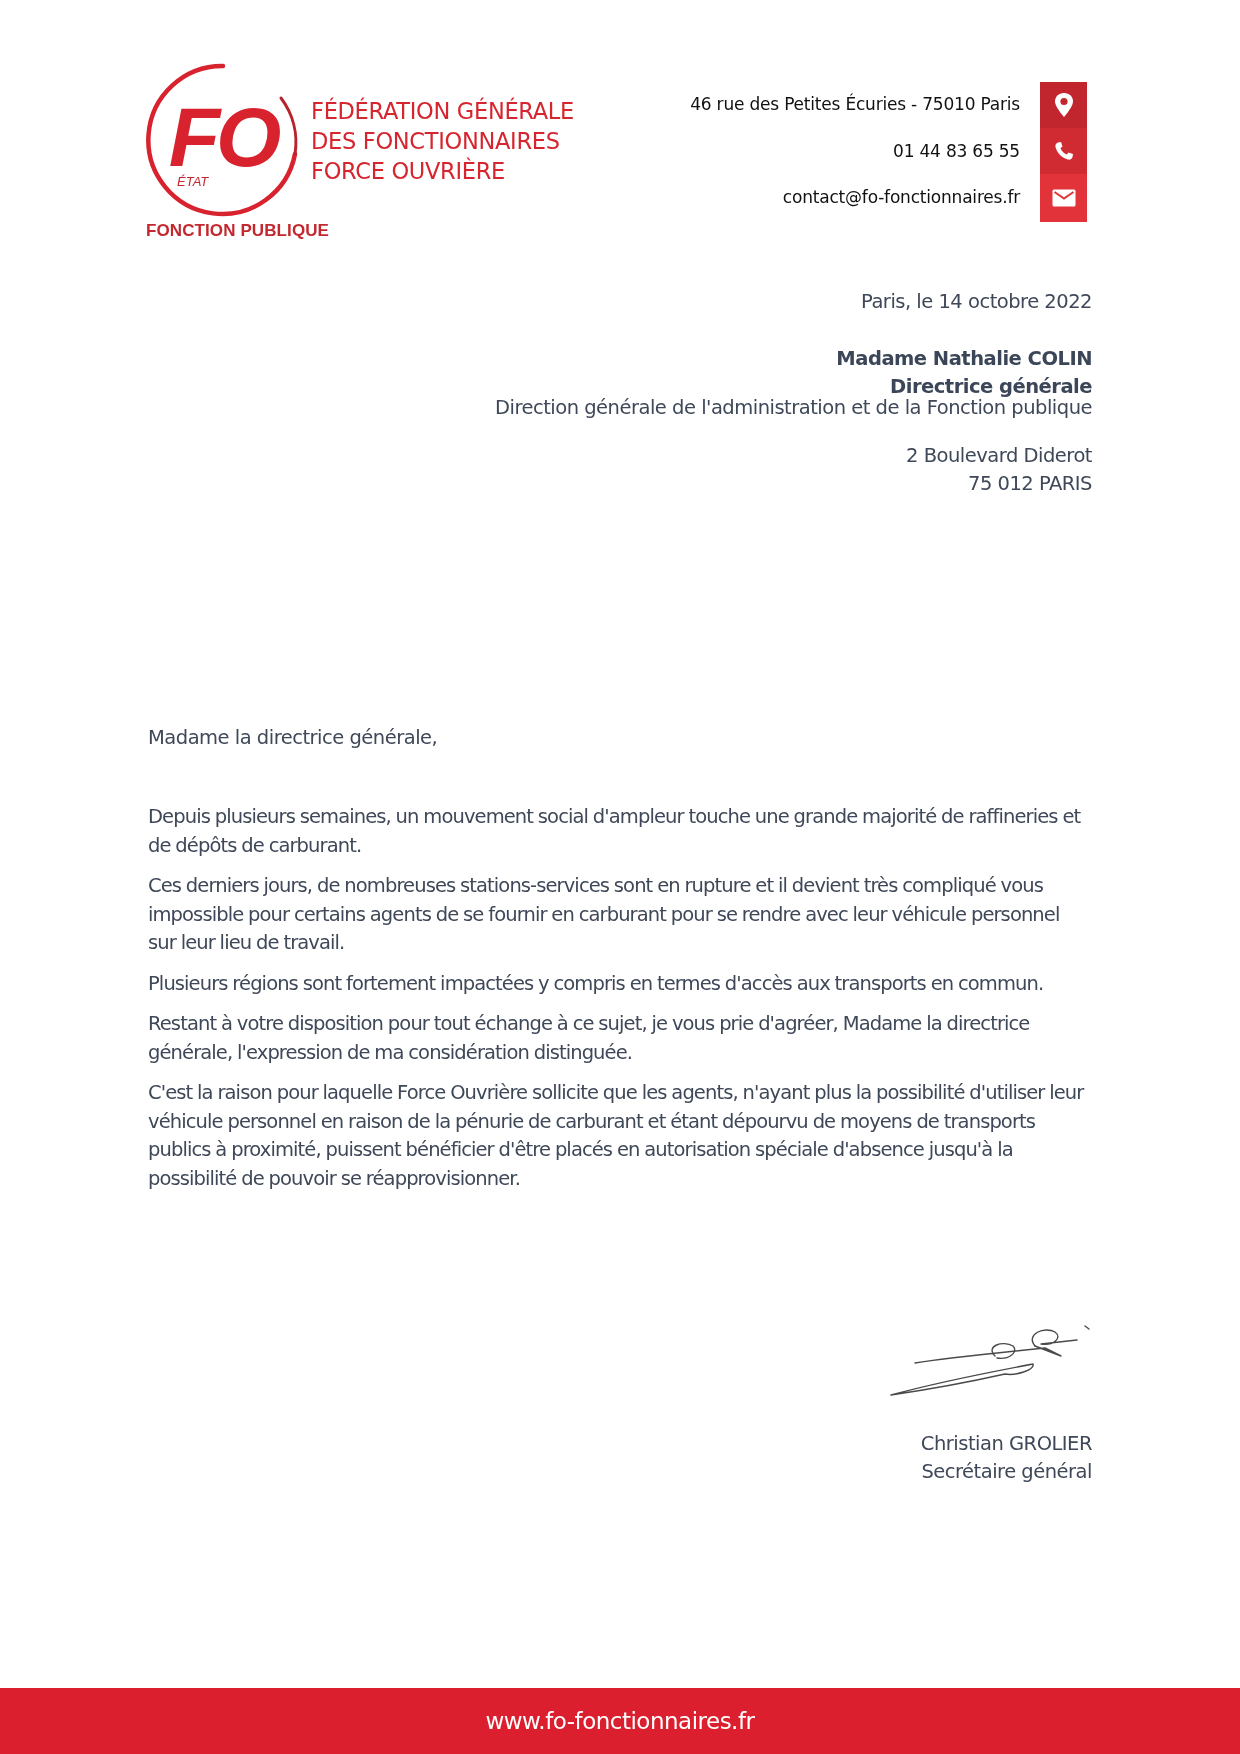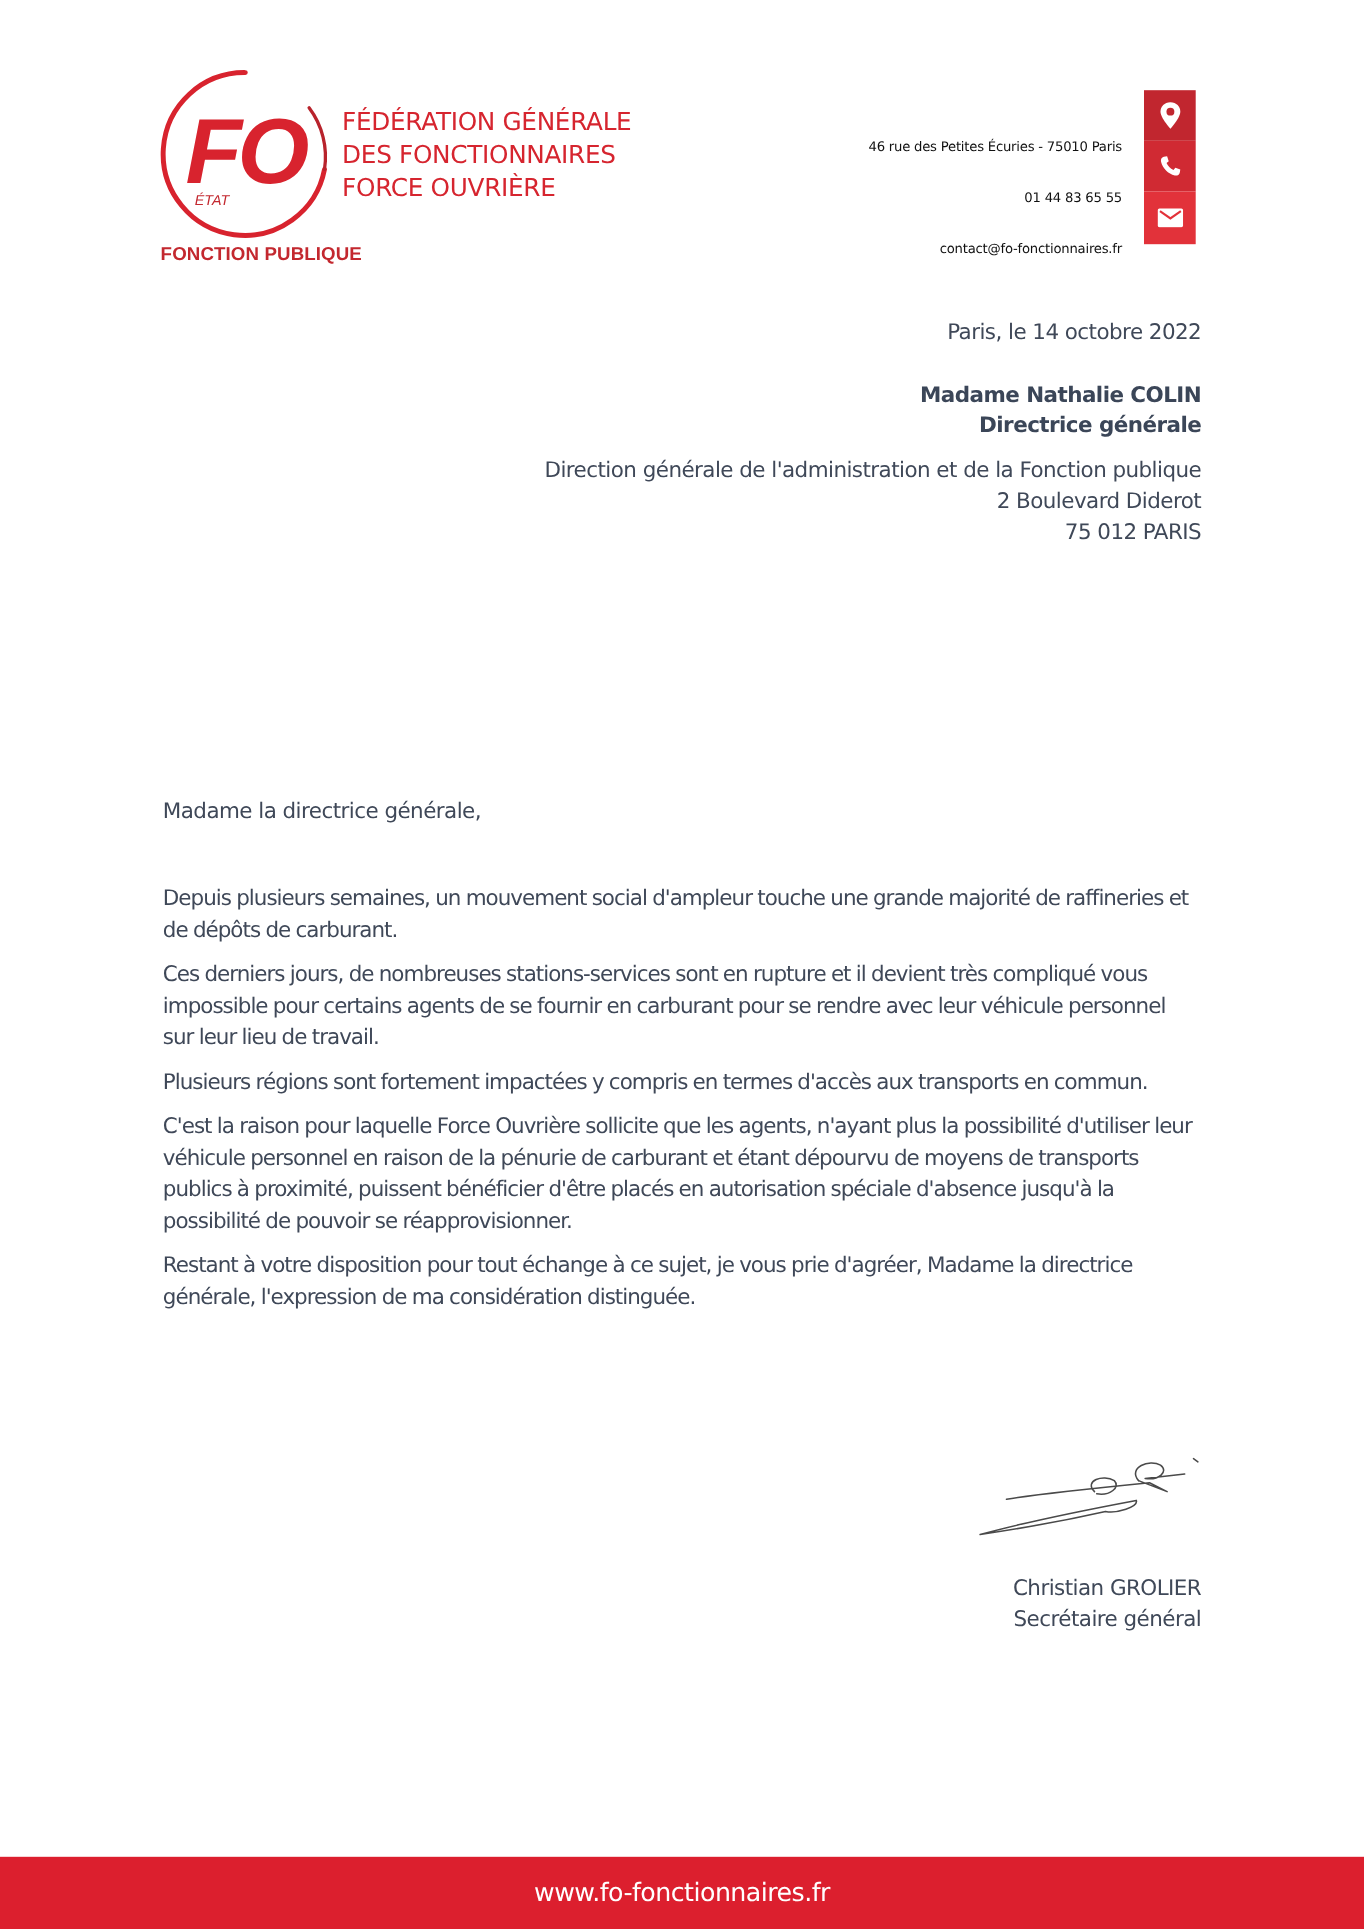--- a/index.html
+++ b/index.html
@@ -4,34 +4,34 @@
 <style>
   html, body { margin:0; padding:0; background:#ffffff; }
   body { width:1240px; height:1754px; position:relative; overflow:hidden; font-family:"DejaVu Sans", sans-serif; color:#3f4858; }
   .abs { position:absolute; }
   
   #logo { left:145px; top:62px; width:156px; height:156px; }
   #logo-sub { left:146px; top:221px; font-family:"Liberation Sans", sans-serif; font-weight:bold; font-size:17px; color:#c3282f; letter-spacing:0.1px; }
   #org-title { left:311px; top:96px; font-family:"DejaVu Sans", sans-serif; font-size:22.5px; line-height:30px; color:#d6252f; letter-spacing:-0.3px; }
   #org-title div { white-space:nowrap; }
   
-  .contact-line { right:220px; font-family:"DejaVu Sans", sans-serif; font-size:12px; color:#111111; white-space:nowrap; text-align:right; letter-spacing:-0.2px;margin-top:32px; }
+  .contact-line { right:220px; font-family:"DejaVu Sans", sans-serif; font-size:17px; color:#111111; white-space:nowrap; text-align:right; letter-spacing:-0.2px; }
   #contact-address { top:94px; }
   #contact-phone { top:141px; }
   #contact-email { top:187px; }
   .icon-box { left:1040px; width:47px; height:46px; display:flex; align-items:center; justify-content:center; }
   #icon-box-location { top:82px; background:#c1262f; }
   #icon-box-phone { top:128px; background:#d02a33; }
   #icon-box-mail { top:174px; background:#e2323a; height:48px; }
   
   .ra { right:148px; text-align:right; font-size:19.5px; white-space:nowrap; font-family:"DejaVu Sans", sans-serif; letter-spacing:-0.5px; color:#3f4858; }
   #date-line { top:290px; }
   #recipient-name { top:347px; font-weight:bold; color:#3b4658; }
   #recipient-title { top:375px; font-weight:bold; color:#3b4658; }
-  #addr-1 { top:416px;margin-left:42px; }
+  #addr-1 { top:396px;margin-left:42px; }
   #addr-2 { top:444px;margin-left:20px; }
   #addr-3 { top:472px; }
   
   #salutation { left:148px; top:726px; font-size:19.5px; letter-spacing:-0.5px; }
   #body { left:148px; top:803px; width:944px; font-size:19.5px; line-height:28.5px; letter-spacing:-0.9px; word-spacing:-0.5px; }
   #body p { margin:0 0 12px 0; text-align:justify; }
   #body p.last-left { text-align:left; }
   
   #signature { left:885px; top:1318px; width:210px; height:85px; }
   #signer-name { top:1432px; }
@@ -85,22 +85,22 @@
 <div id="addr-1" class="abs ra">Direction générale de l'administration et de la Fonction publique</div>
 <div id="addr-2" class="abs ra">2 Boulevard Diderot</div>
 <div id="addr-3" class="abs ra">75 012 PARIS</div>
 
 <div id="salutation" class="abs">Madame la directrice générale,</div>
 
 <div id="body" class="abs">
   <p class="last-left">Depuis plusieurs semaines, un mouvement social d'ampleur touche une grande majorité de raffineries et de dépôts de carburant.</p>
   <p class="last-left">Ces derniers jours, de nombreuses stations-services sont en rupture et il devient très compliqué vous impossible pour certains agents de se fournir en carburant pour se rendre avec leur véhicule personnel sur leur lieu de travail.</p>
   <p class="last-left">Plusieurs régions sont fortement impactées y compris en termes d'accès aux transports en commun.</p>
+  <p class="last-left">Restant à votre disposition pour tout échange à ce sujet, je vous prie d'agréer, Madame la directrice générale, l'expression de ma considération distinguée.</p>
   <p class="last-left">C'est la raison pour laquelle Force Ouvrière sollicite que les agents, n'ayant plus la possibilité d'utiliser leur véhicule personnel en raison de la pénurie de carburant et étant dépourvu de moyens de transports publics à proximité, puissent bénéficier d'être placés en autorisation spéciale d'absence jusqu'à la possibilité de pouvoir se réapprovisionner.</p>
-  <p class="last-left">Restant à votre disposition pour tout échange à ce sujet, je vous prie d'agréer, Madame la directrice générale, l'expression de ma considération distinguée.</p>
 </div>
 
 <svg id="signature" class="abs" viewBox="0 0 210 85">
   <g fill="none" stroke="#4a4a4a" stroke-width="1.4" stroke-linecap="round" stroke-linejoin="round">
     <path d="M30 45 C60 40 110 35 160 30 L176 38 L150 28"></path>
     <path d="M110 38 C100 28 118 22 128 28 C134 34 124 42 112 40"></path>
     <path d="M150 28 C140 16 160 8 170 14 C178 20 168 28 156 26 L192 22"></path>
     <path d="M6 77 C50 65 100 55 148 46 C150 52 130 58 120 56 C80 65 40 72 6 77"></path>
     <path d="M200 8 L204 11"></path>
   </g>

